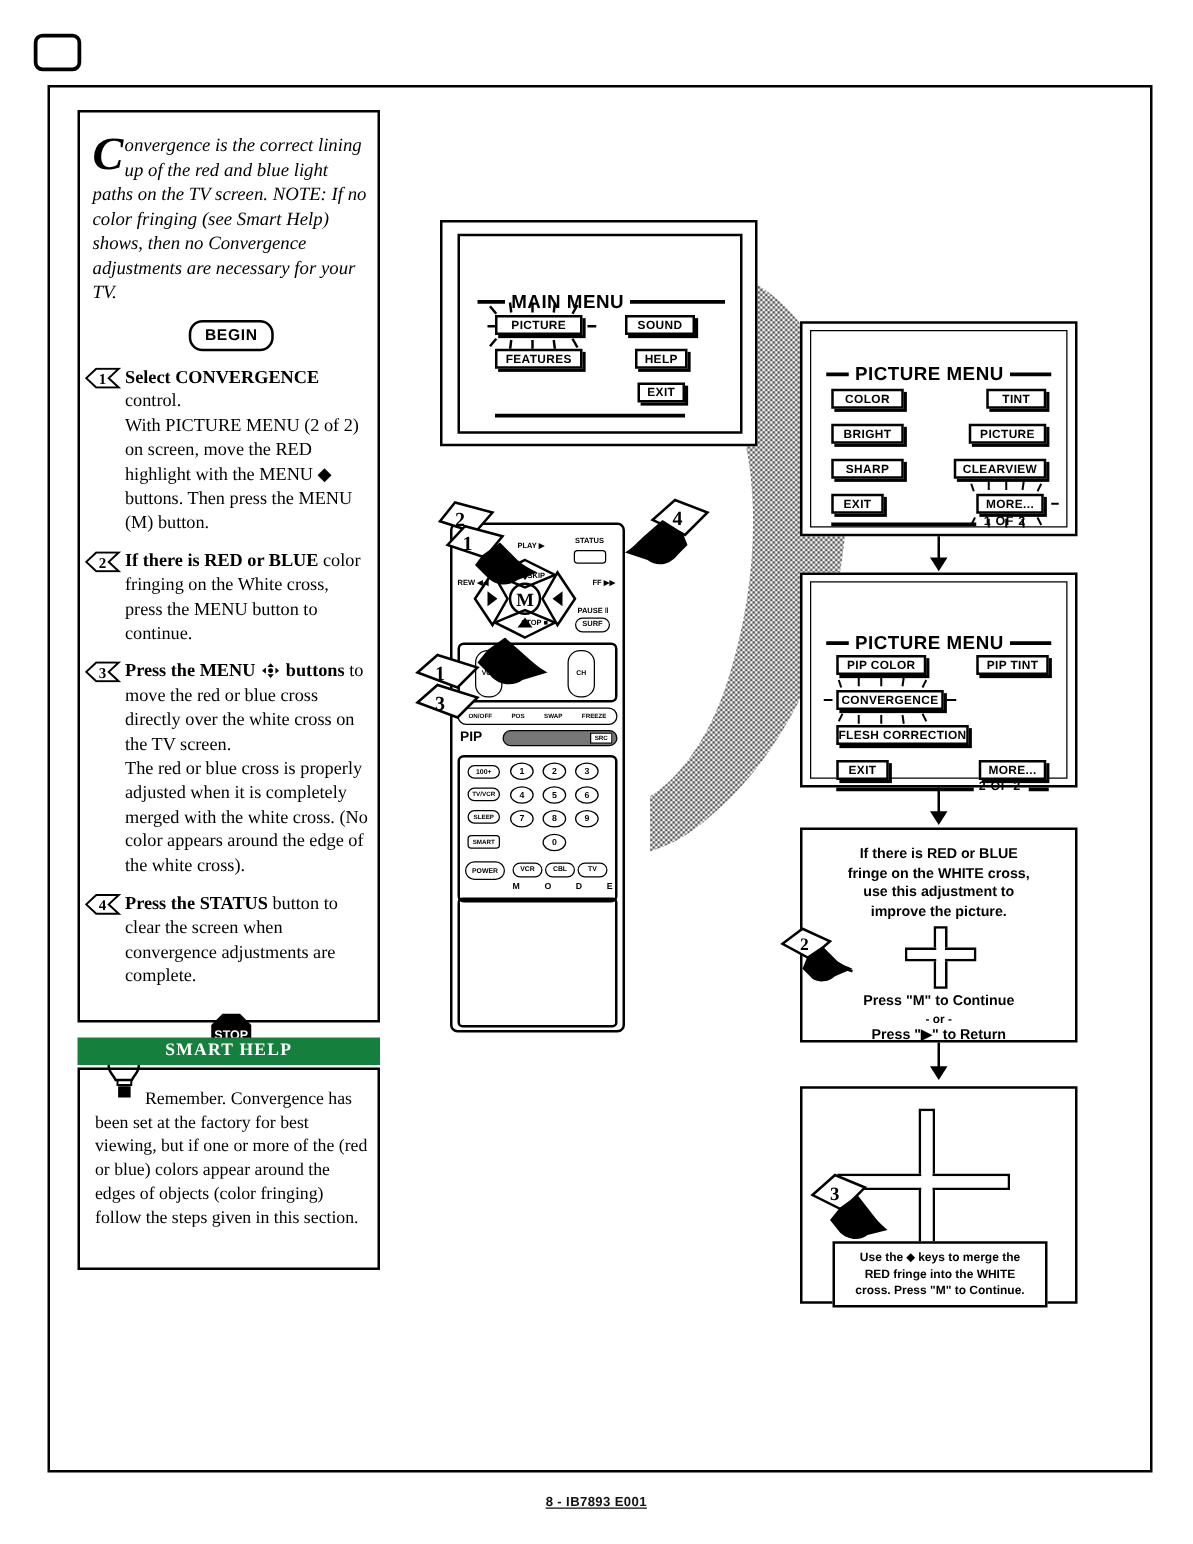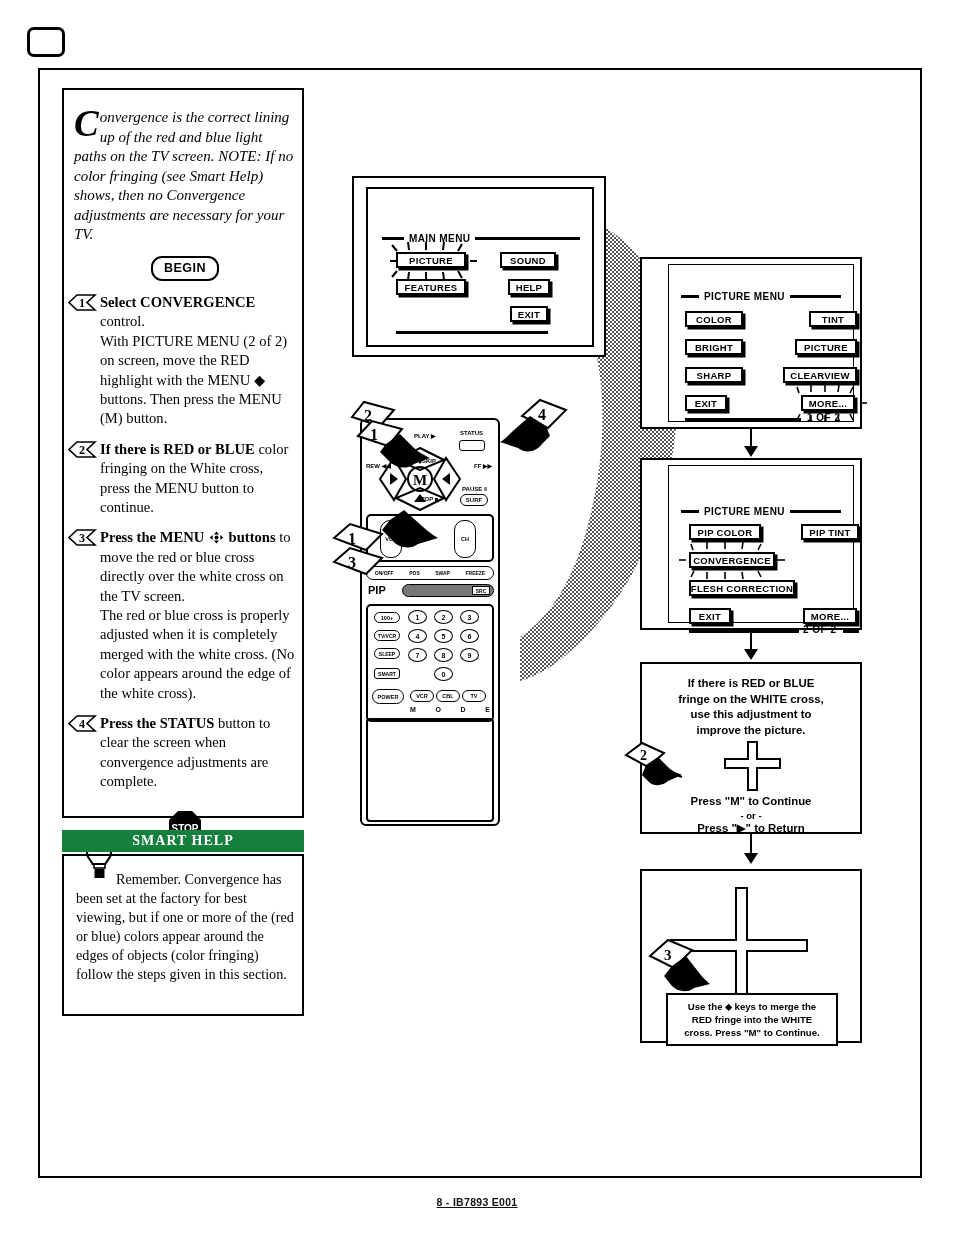--- a/index.html
+++ b/index.html
@@ -159,21 +159,21 @@
     border: 2px solid #000;
   }
   .osd-title-row {
     position: absolute; left: 14px; top: 44px; right: 12px;
     display: flex; align-items: center;
   }
   .osd-rule { flex: 1; height: 3px; background: #000; }
   .osd-rule-short { width: 20px; }
   .osd-label {
     font-family: "Liberation Sans", sans-serif;
-    font-size: 10px; font-weight: bold;
+    font-size: 15px; font-weight: bold;
     padding: 0 5px; letter-spacing: 0.4px; white-space: nowrap;
   }
   .osd-btn {
     position: absolute;
     border: 2px solid #000;
     background: #fff;
     font-family: "Liberation Sans", sans-serif;
     font-size: 9.5px; font-weight: bold;
     display: flex; align-items: center; justify-content: center;
     letter-spacing: 0.3px;
@@ -187,21 +187,20 @@
 
   
   .panel {
     position: absolute;
     border: 2px solid #000;
     background: #fff;
   }
   .panel-inner {
     position: absolute; left: 6px; top: 5px; right: 6px; bottom: 5px;
     border: 1px solid #000;
-    margin-left: 20px;
   }
   .pagenum {
     position: absolute;
     font-family: "Liberation Sans", sans-serif;
     font-size: 10px; font-weight: bold;
     letter-spacing: 0.5px;
   }
   .arrow-down { position: absolute; width: 2px; background: #000; }
   .arrow-head {
     position: absolute;

